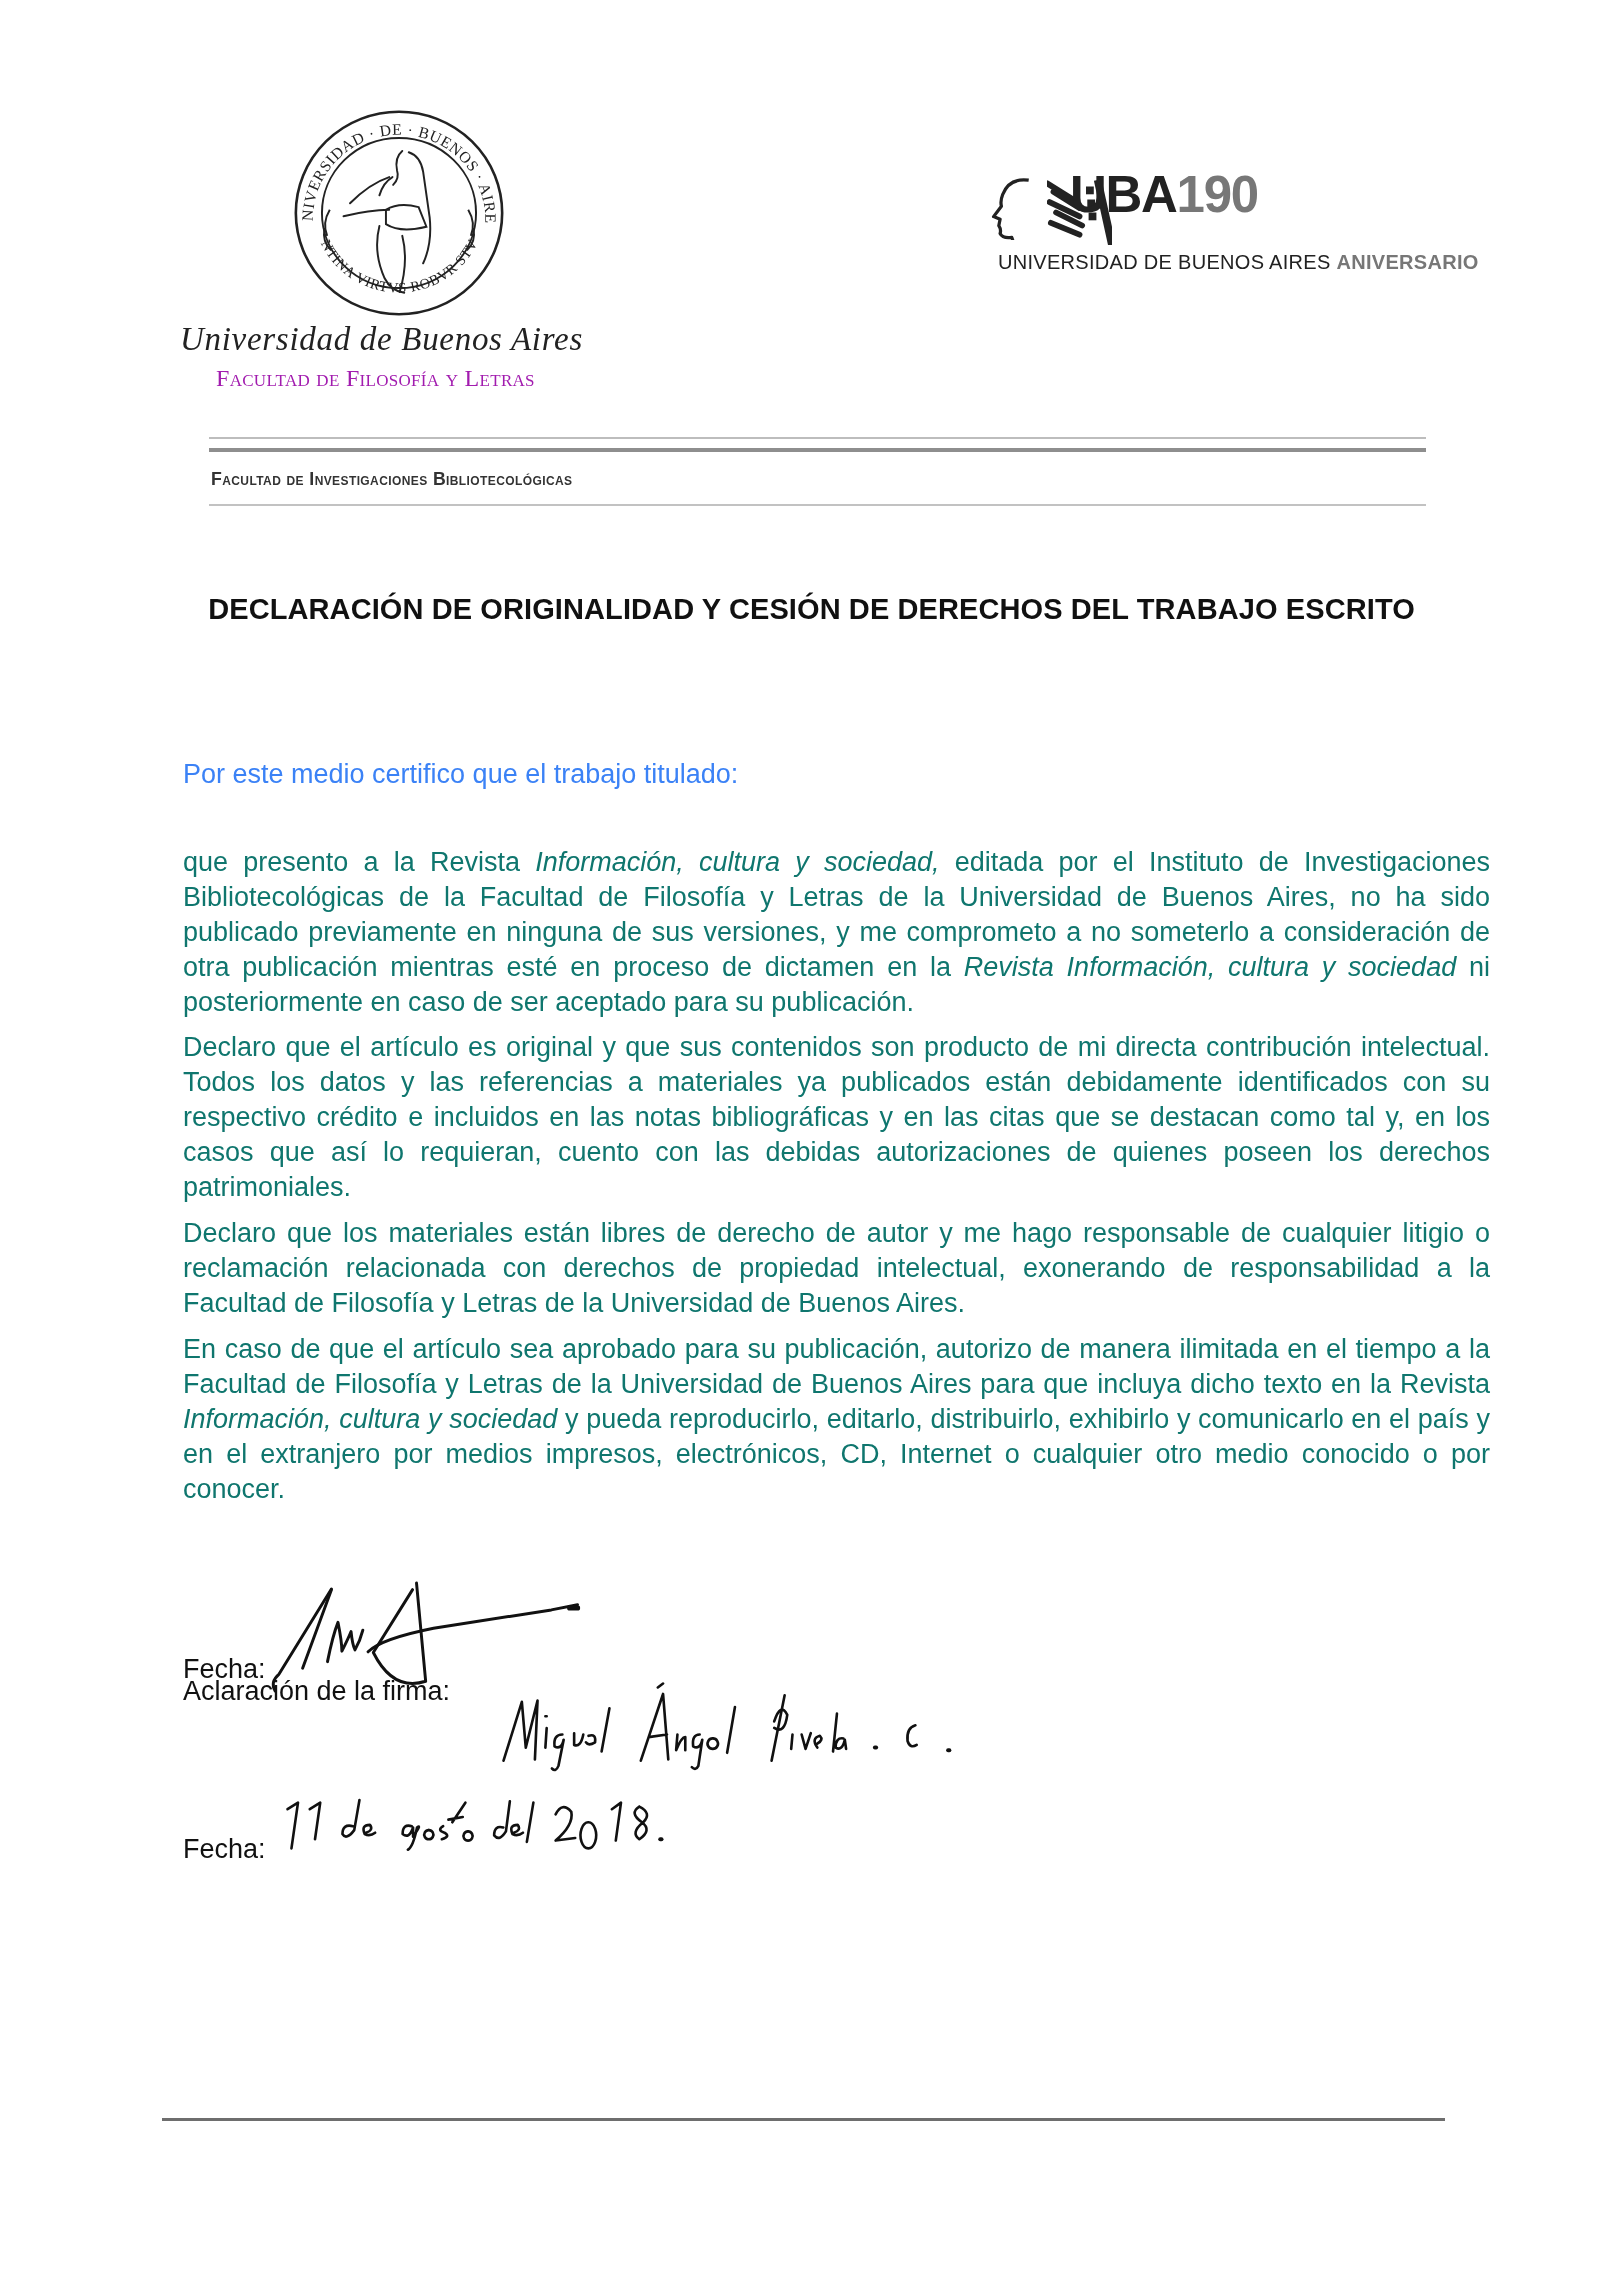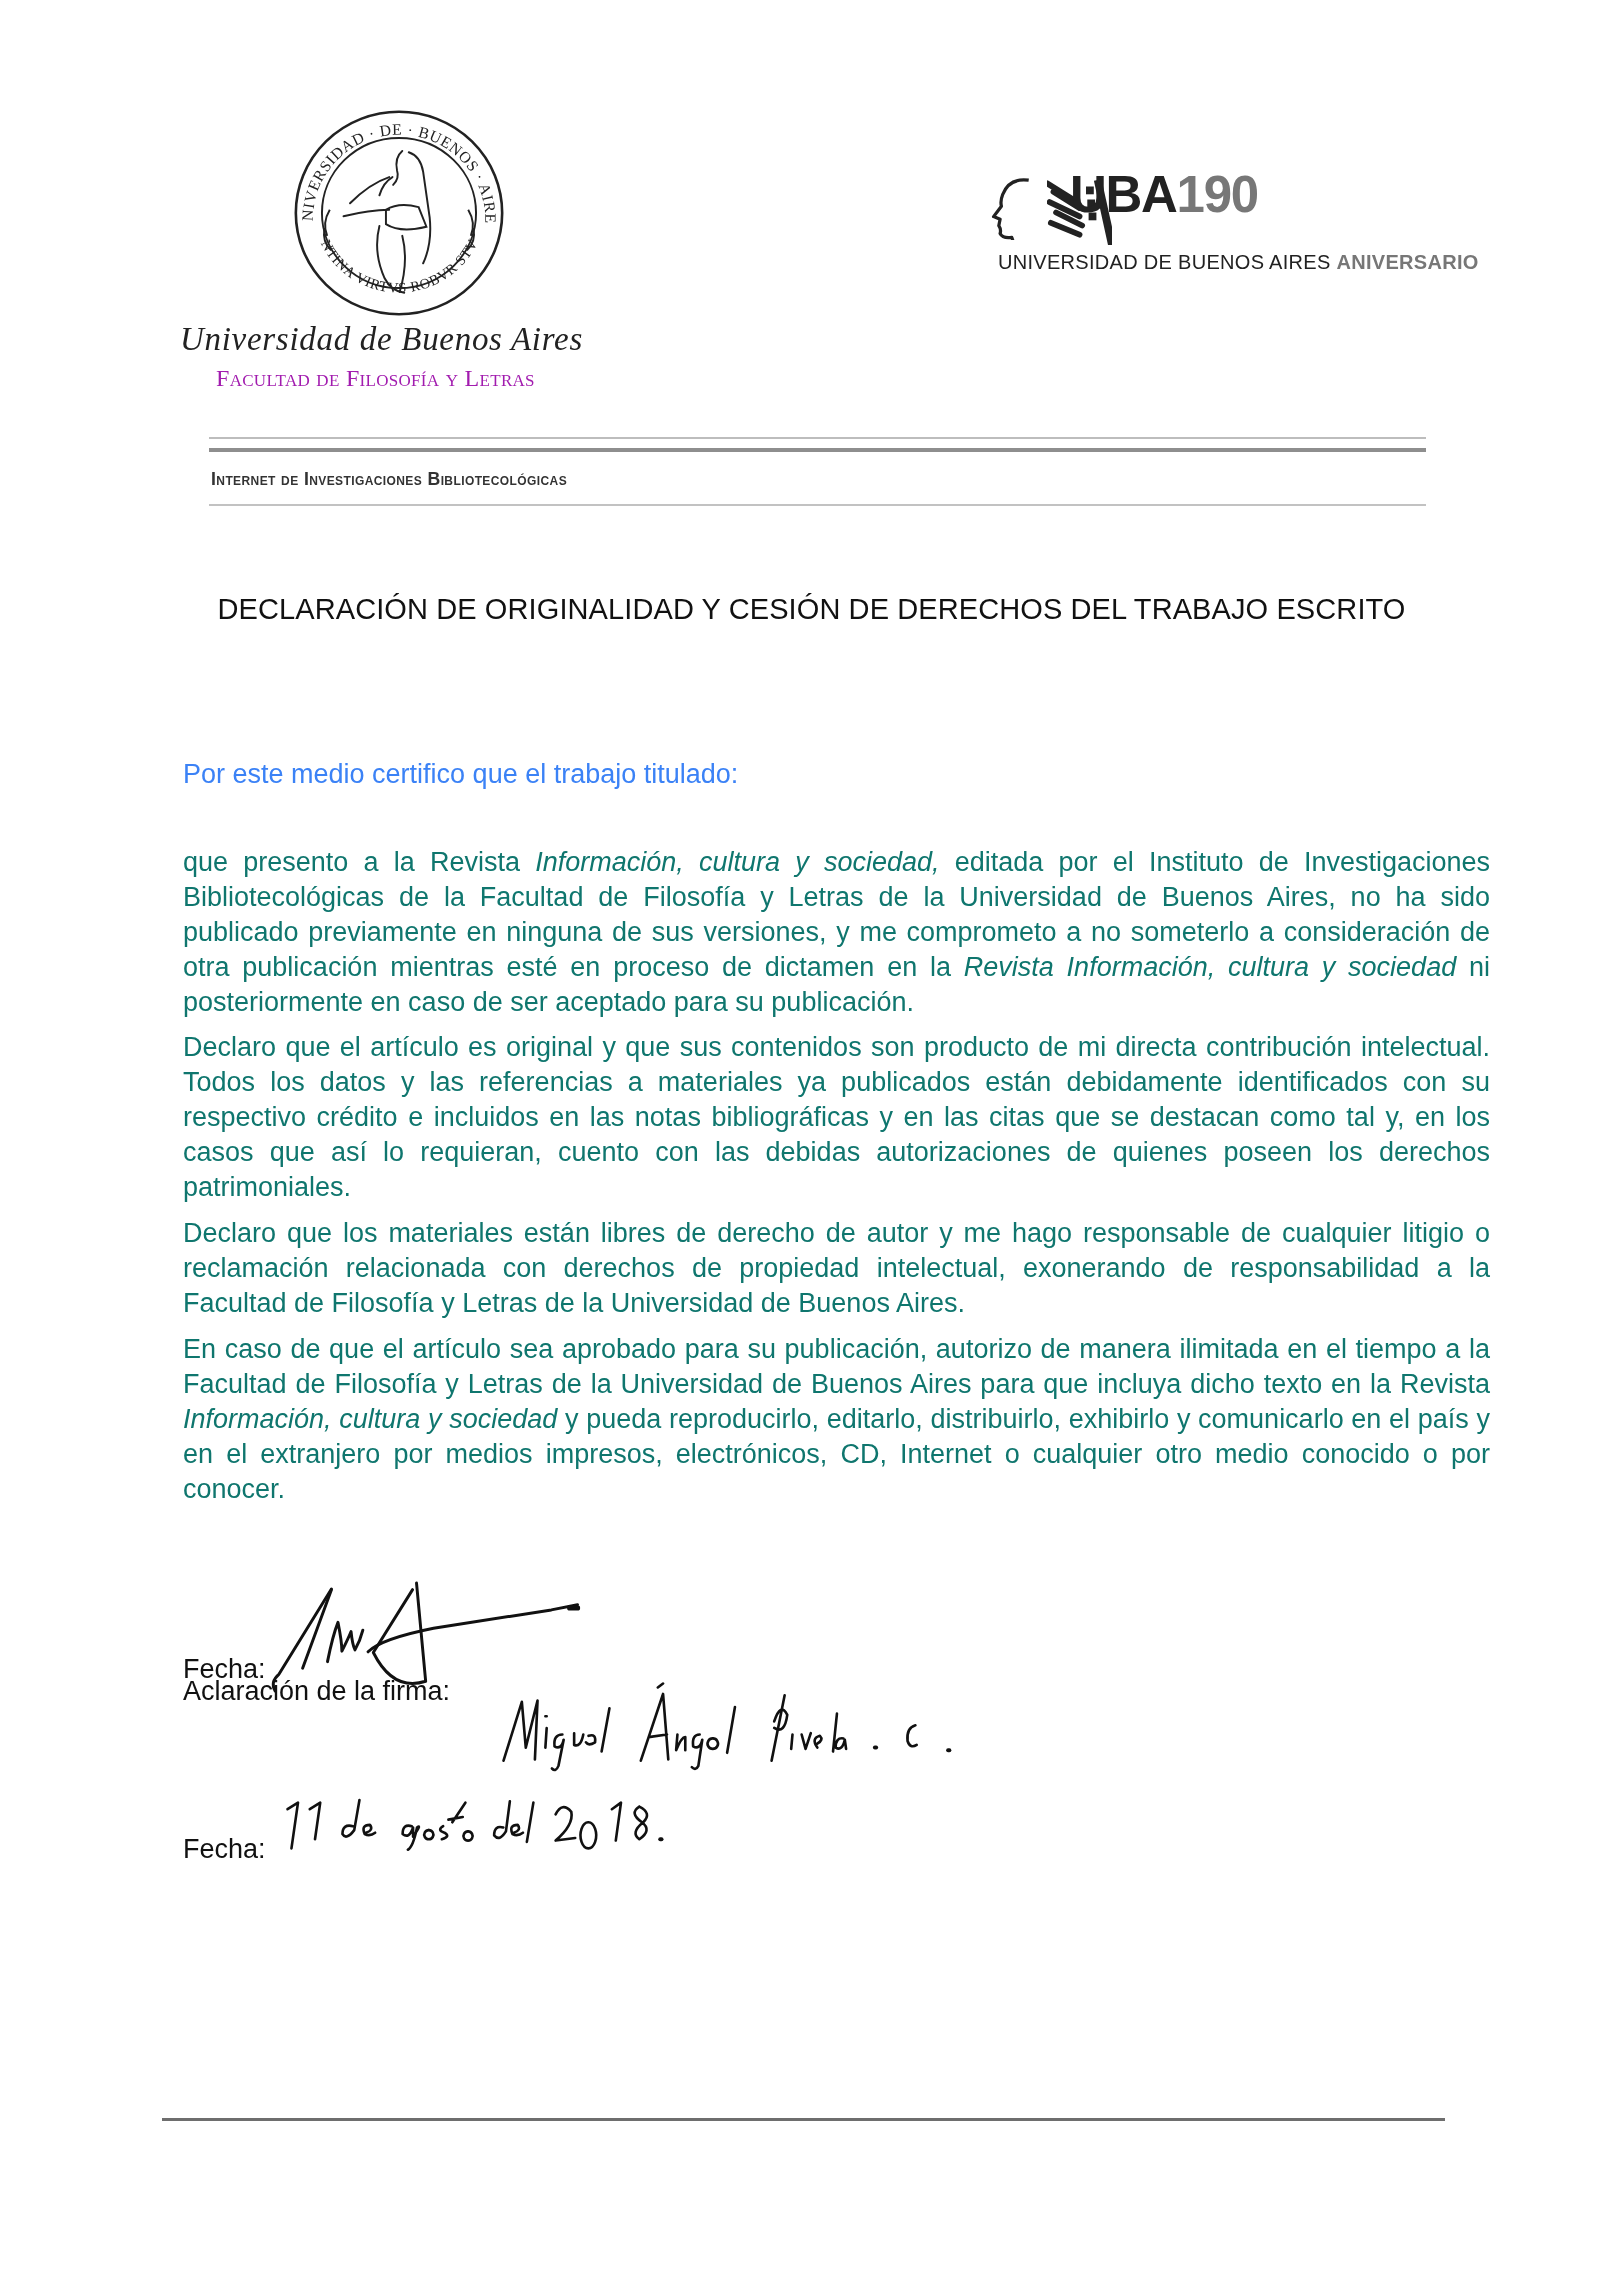--- a/index.html
+++ b/index.html
@@ -24,21 +24,21 @@
   
   .rule { position: absolute; left: 209px; width: 1217px; background: #9a9a9a; }
   #rule1 { top: 437px; height: 2px; background: #bdbdbd; }
   #rule2 { top: 448px; height: 3.9px; background: #8e8e8e; }
   #rule3 { top: 504px; height: 2px; background: #c2c2c2; }
   #institute { left: 211px; top: 469px; font-size: 17.7px; font-weight: bold; color: #333;
                font-variant: small-caps; letter-spacing: 0.4px; white-space: nowrap; }
 
   
   #doc-title { left: 0; width: 1623px; top: 593px; text-align: center; font-size: 29px;
-               font-weight: normal; color: #111; white-space: nowrap; letter-spacing: 0.1px; }
+               font-weight: bold; color: #111; white-space: nowrap; letter-spacing: 0.1px; }
 
   
   #intro { left: 183px; top: 759px; font-size: 27px; color: #3b82f6; white-space: nowrap; }
   .para { position: absolute; left: 183px; width: 1307px; font-size: 27px; line-height: 35px;
           text-align: justify; color: #0f766e; }
   #p1 { top: 845px; }
   #p2 { top: 1030px; }
   #p3 { top: 1216px; }
   #p4 { top: 1332px; }
   em { font-style: italic; }
@@ -99,21 +99,21 @@
   <rect x="60" y="10" width="12" height="12" fill="#222"></rect>
   <rect x="62" y="30" width="12" height="12" fill="#222"></rect>
   <rect x="64" y="50" width="12" height="12" fill="#222"></rect>
   <path d="M78 0 l22 100" stroke="#222" stroke-width="12"></path>
 </svg>
 <div id="uba-text" class="abs"><span>UBA</span><span id="uba-num">190</span></div>
 <div id="uba-subtitle" class="abs"><span>UNIVERSIDAD DE BUENOS AIRES</span> <span id="uba-sub-accent">ANIVERSARIO</span></div>
 
 <div id="rule1" class="rule"></div>
 <div id="rule2" class="rule"></div>
-<div id="institute" class="abs">Internet de Investigaciones Bibliotecológicas</div>
+<div id="institute" class="abs">Facultad de Investigaciones Bibliotecológicas</div>
 <div id="rule3" class="rule"></div>
 
 <div id="doc-title" class="abs">DECLARACIÓN DE ORIGINALIDAD Y CESIÓN DE DERECHOS DEL TRABAJO ESCRITO</div>
 
 <div id="intro" class="abs">Por este medio certifico que el trabajo titulado:</div>
 
 <div id="p1" class="para"><span>que presento a la Revista </span><em>Información, cultura y sociedad,</em><span> editada por el Instituto de Investigaciones Bibliotecológicas de la Facultad de Filosofía y Letras de la Universidad de Buenos Aires, no ha sido publicado previamente en ninguna de sus versiones, y me comprometo a no someterlo a consideración de otra publicación mientras esté en proceso de dictamen en la </span><em>Revista Información, cultura y sociedad</em><span> ni posteriormente en caso de ser aceptado para su publicación.</span></div>
 
 <div id="p2" class="para">Declaro que el artículo es original y que sus contenidos son producto de mi directa contribución intelectual. Todos los datos y las referencias a materiales ya publicados están debidamente identificados con su respectivo crédito e incluidos en las notas bibliográficas y en las citas que se destacan como tal y, en los casos que así lo requieran, cuento con las debidas autorizaciones de quienes poseen los derechos patrimoniales.</div>
 

